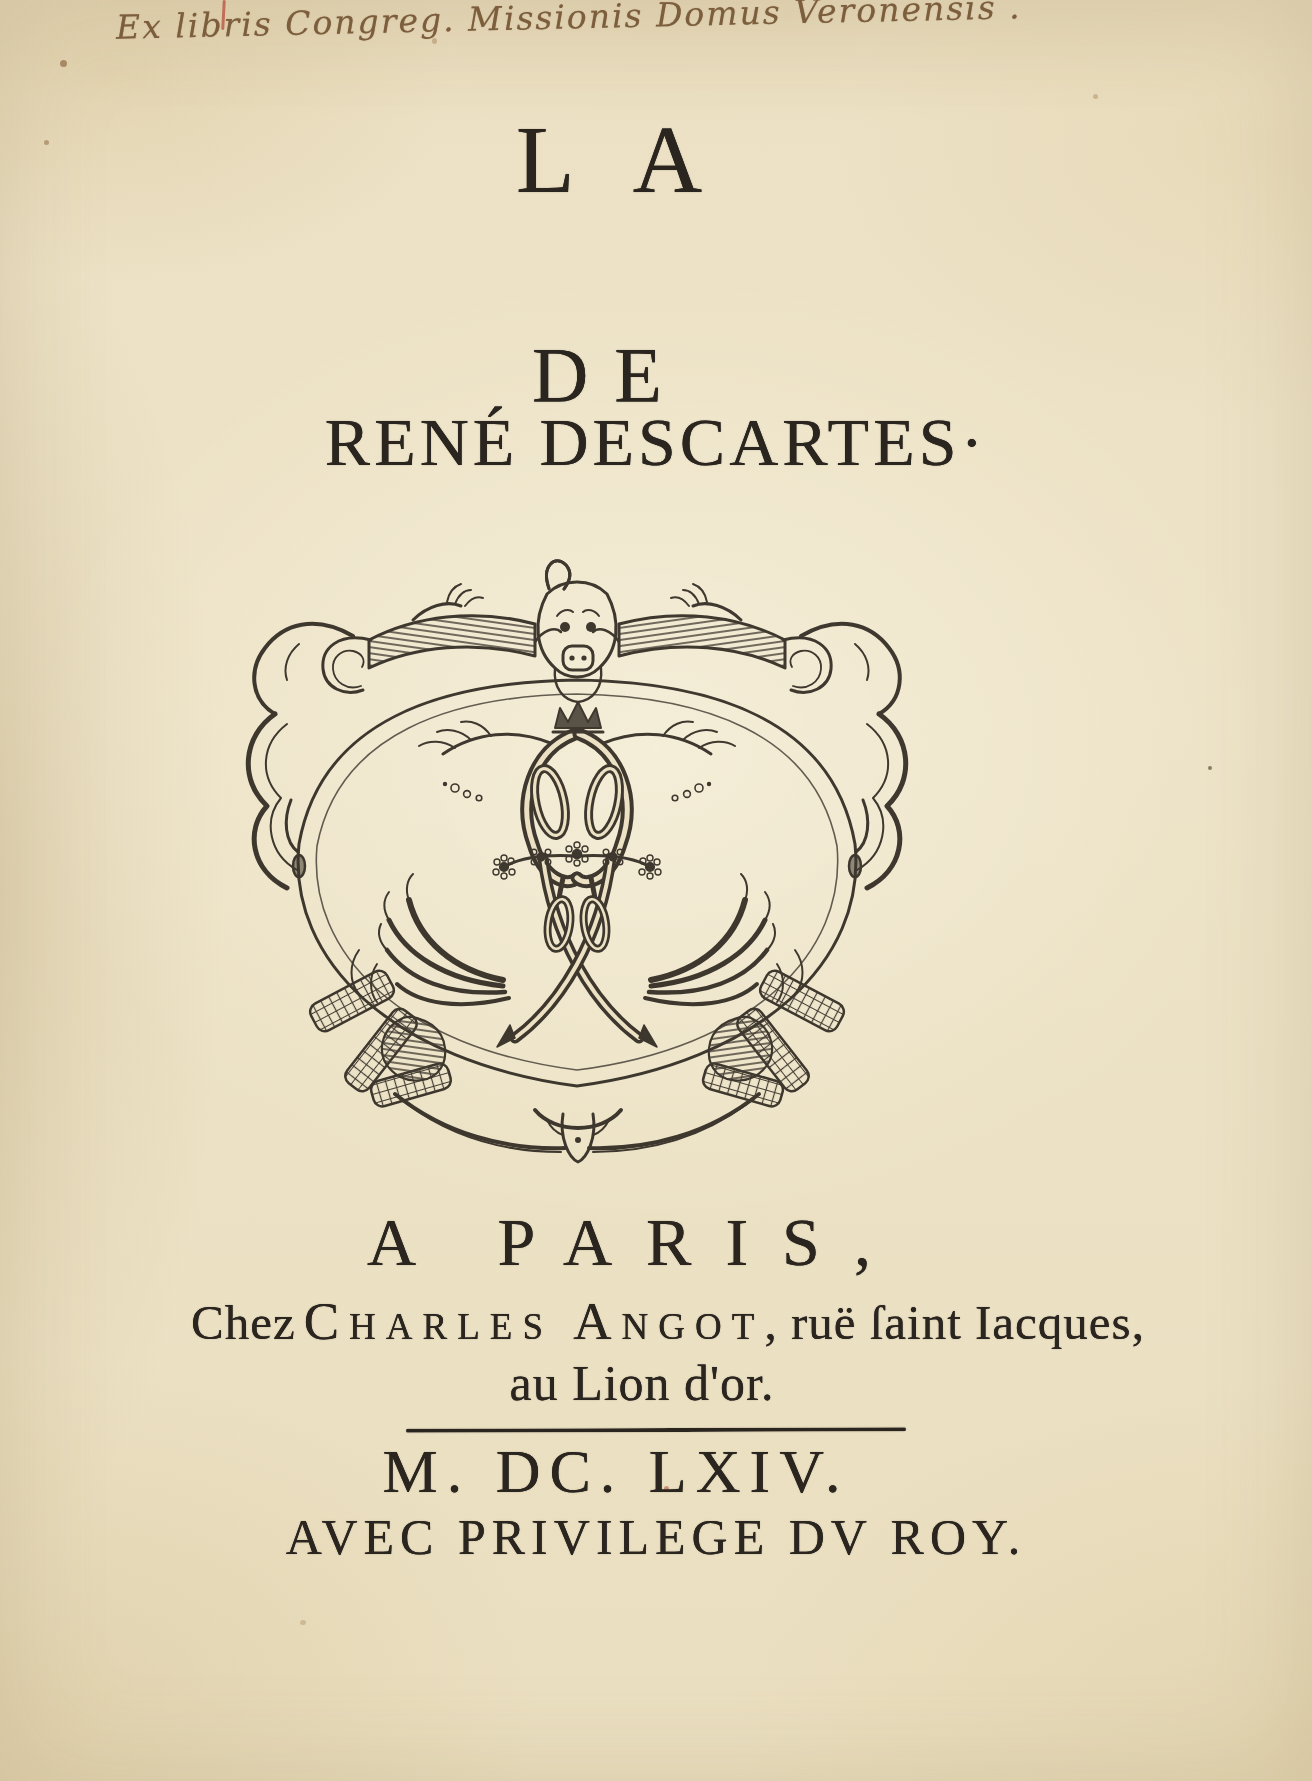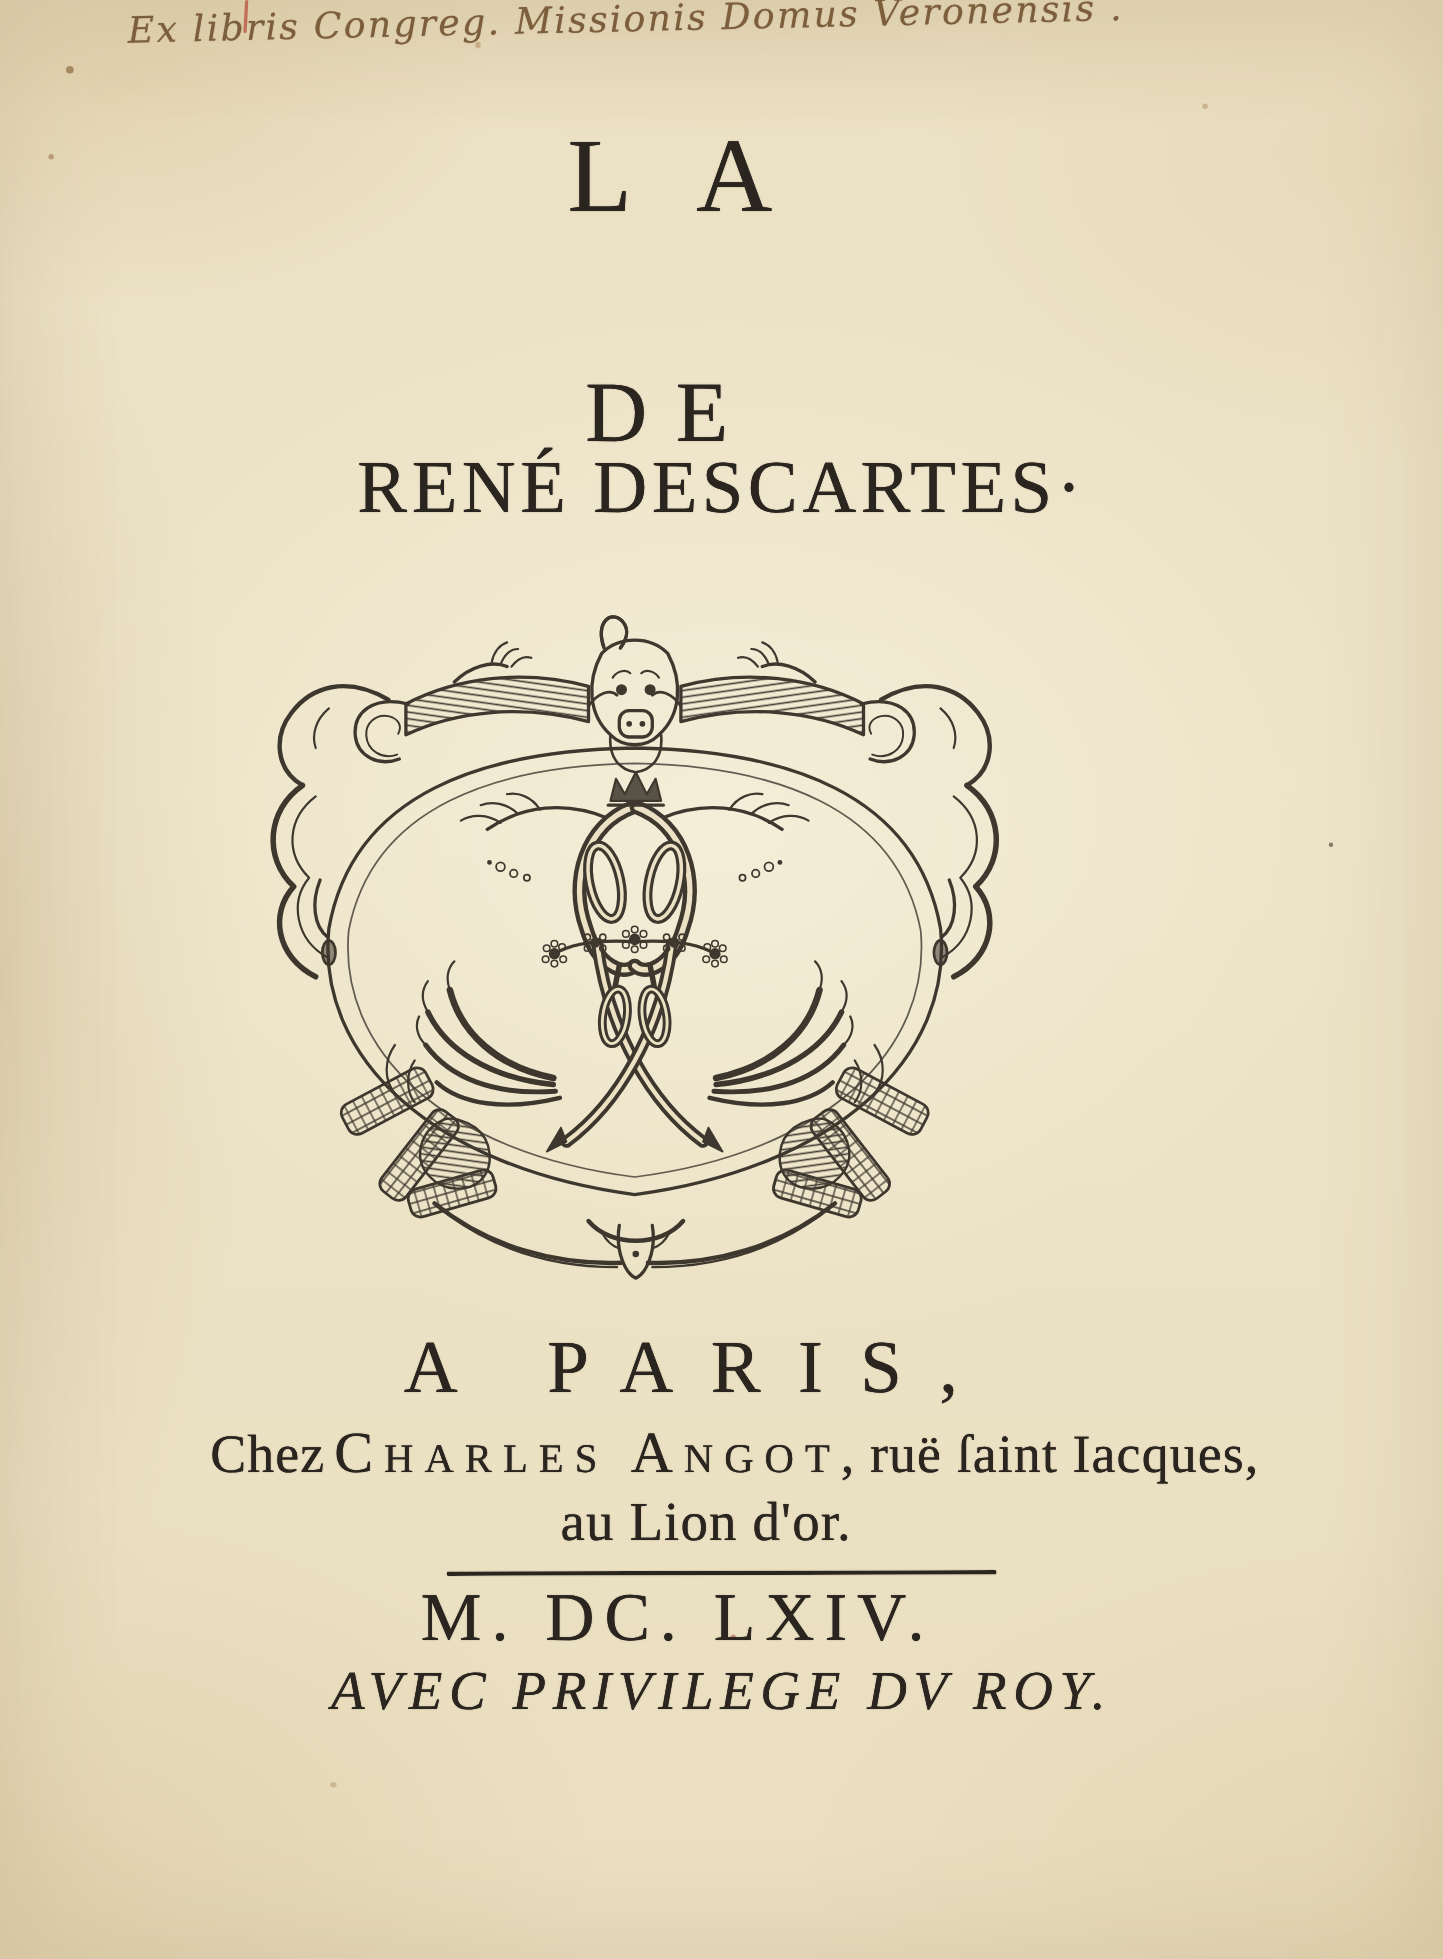--- a/index.html
+++ b/index.html
@@ -46,21 +46,21 @@
   .device svg{width:100%;height:100%;display:block;opacity:0.94;}
 
   .t-city{top:1208px;font-size:68px;letter-spacing:34px;transform:translateX(-20px);}
   .t-pub{top:1295px;font-size:49px;letter-spacing:1px;margin-left:24px;}
   .pub-name{font-variant:small-caps;font-size:53px;letter-spacing:10px;padding-left:8px;}
   .t-sign{top:1358px;font-size:50px;letter-spacing:1px;transform:translateX(-14px);}
   .rule{position:absolute;top:1428px;left:50%;width:500px;margin-left:-250px;
     border-top:4px solid #2b2520;border-radius:2px;transform:rotate(-0.15deg);
     box-shadow:0 0 1px rgba(43,37,32,0.6);}
   .t-date{top:1440px;font-size:62px;letter-spacing:9px;transform:translateX(-40px);}
-  .t-priv{top:1512px;font-size:50px;font-style:italic;letter-spacing:6px;}
+  .t-priv{top:1512px;font-size:50px;letter-spacing:6px;}
 </style>
 </head>
 <body>
 
 <div class="page">
 
   <i class="red-mark"></i>
   <i class="speck" style="left:60px;top:60px;width:7px;height:7px;background:rgba(120,80,40,.55)"></i>
   <i class="speck" style="left:44px;top:140px;width:5px;height:5px;background:rgba(130,85,45,.45)"></i>
   <i class="speck" style="left:432px;top:38px;width:5px;height:6px;background:rgba(150,100,55,.35)"></i>

